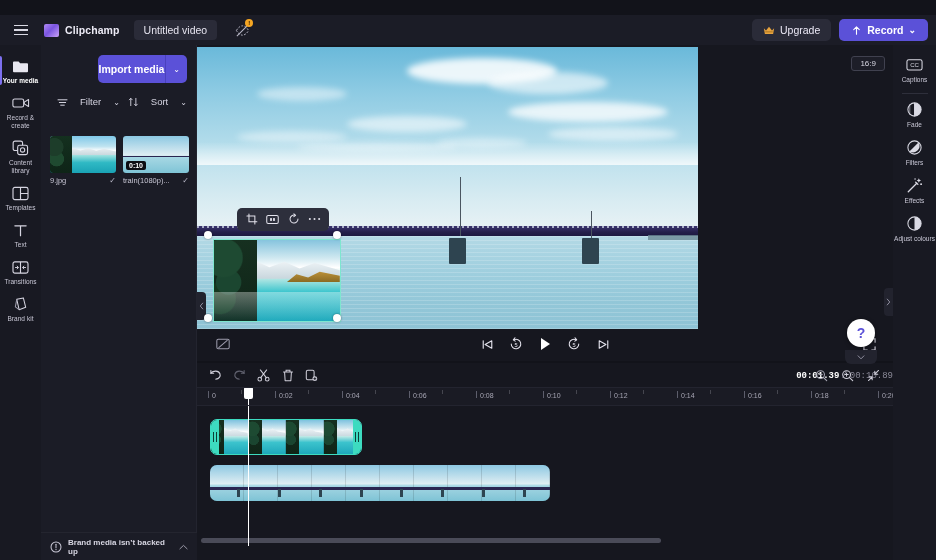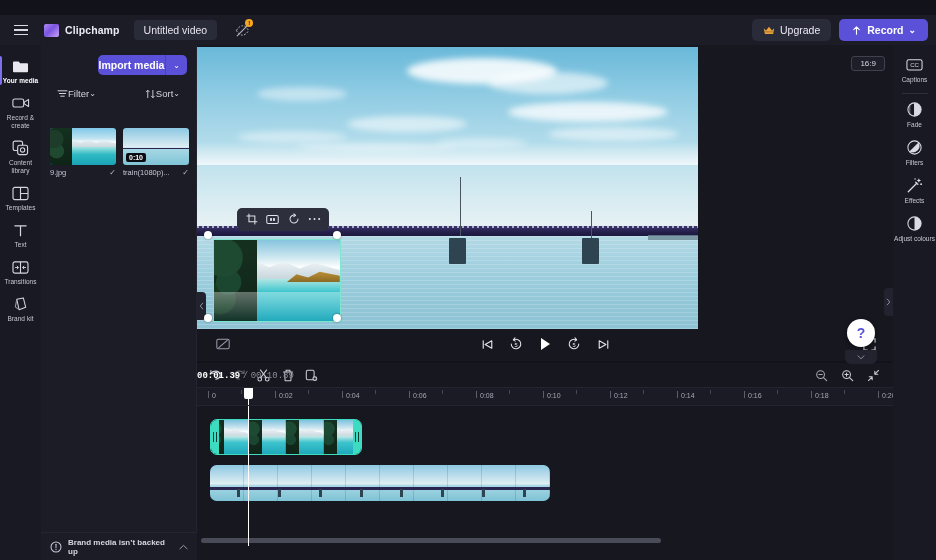--- a/index.html
+++ b/index.html
@@ -78,30 +78,30 @@
   }
 
   
   .panel {
     position:absolute; top:45px; left:41px; width:156px; bottom:0;
     background:#1b1c26; border-right:1px solid #23242f;
   }
   .import-row { display:flex; margin:10px 9px 0; }
   .import-btn {
     flex:1; background:#5b51d8; color:#fff; font-size:10.5px; font-weight:700;
-    height:20px; display:flex; align-items:center; justify-content:center;
+    height:28px; display:flex; align-items:center; justify-content:center;
     border-radius:5px 0 0 5px; cursor:pointer;margin-left:48px;
   }
   .import-caret {
     width:22px; background:#5b51d8; color:#fff; border-radius:0 5px 5px 0;
     display:flex; align-items:center; justify-content:center; font-size:8px;
     border-left:1px solid #4a41bd; cursor:pointer;
   }
   .fs-row { display:flex; align-items:center; justify-content:space-between; margin:10px 12px 0; }
-  .fs-btn { display:flex; align-items:center; gap:0; color:#d5d4e1; font-size:9.5px; cursor:pointer; padding:3px 4px; border-radius:3px;}
+  .fs-btn { display:flex; align-items:flex-end; gap:12px; color:#d5d4e1; font-size:9.5px; cursor:pointer; padding:3px 4px; border-radius:3px;}
   .thumbs { display:flex; gap:7px; margin:26px 9px 0; }
   .thumb { width:66px; cursor:pointer; }
   .thumb .tbox {
     width:66px; height:37px; border-radius:3px; position:relative; overflow:hidden;
     background:#0d0f14;
   }
   .thumb .tlabel { display:flex; align-items:center; justify-content:space-between; margin-top:3px; }
   .thumb .tname { font-size:7.5px; color:#c7c6d4; white-space:nowrap; overflow:hidden; text-overflow:ellipsis; max-width:50px;}
   .thumb .tcheck { font-size:8px; color:#b9b8c8; }
   .dur {
@@ -279,21 +279,21 @@
   }
 
   
   .tl { position:absolute; left:197px; right:43px; top:363px; bottom:0; background:#16171f; }
   .tl-toolbar { height:24px; display:flex; align-items:center; padding:0 8px; position:relative;}
   .tl-toolbar .tb {
     width:21px; height:19px; display:flex; align-items:center; justify-content:center;
     color:#cfced9; cursor:pointer; border-radius:3px; margin-right:3px;
   }
   .tl-toolbar .tb.dis{ color:#60616e; }
-  .timecode { position:absolute; left:0; right:0; text-align:left; font-size:9px; pointer-events:none;}
+  .timecode { position:absolute; left:0; right:0; text-align:right; font-size:9px; pointer-events:none;}
   .timecode .cur { color:#ffffff; font-weight:700; font-family:"Liberation Mono", monospace; }
   .timecode .tot { color:#8b8a98; font-family:"Liberation Mono", monospace; }
   .tl-right { position:absolute; right:6px; display:flex; align-items:center; gap:2px;}
 
   .ruler {
     position:relative; height:19px; border-top:1px solid #23242f; border-bottom:1px solid #23242f;
     background:#1a1b24; overflow:hidden;
   }
   .tick { position:absolute; top:0; height:19px; }
   .tick .bar { position:absolute; left:0; top:3px; width:1px; height:7px; background:#5d5e6c; }

